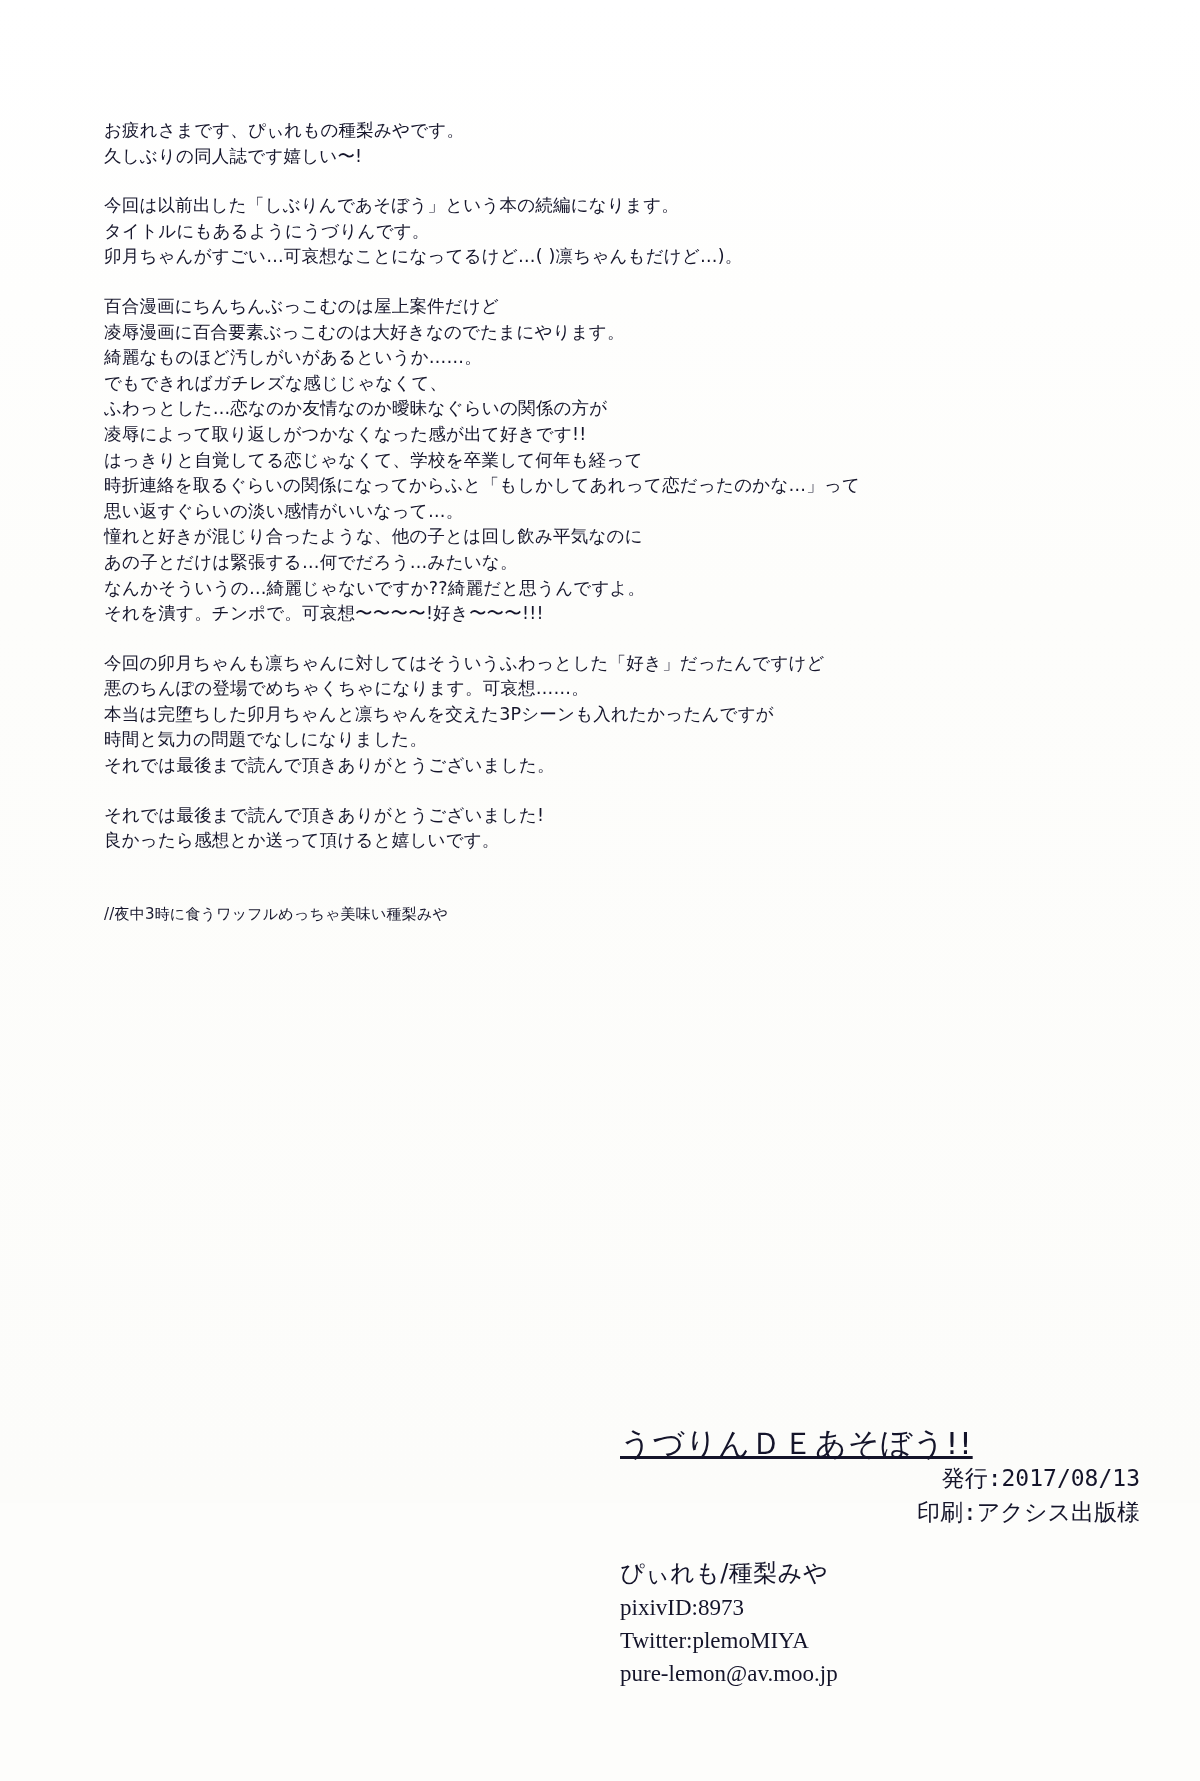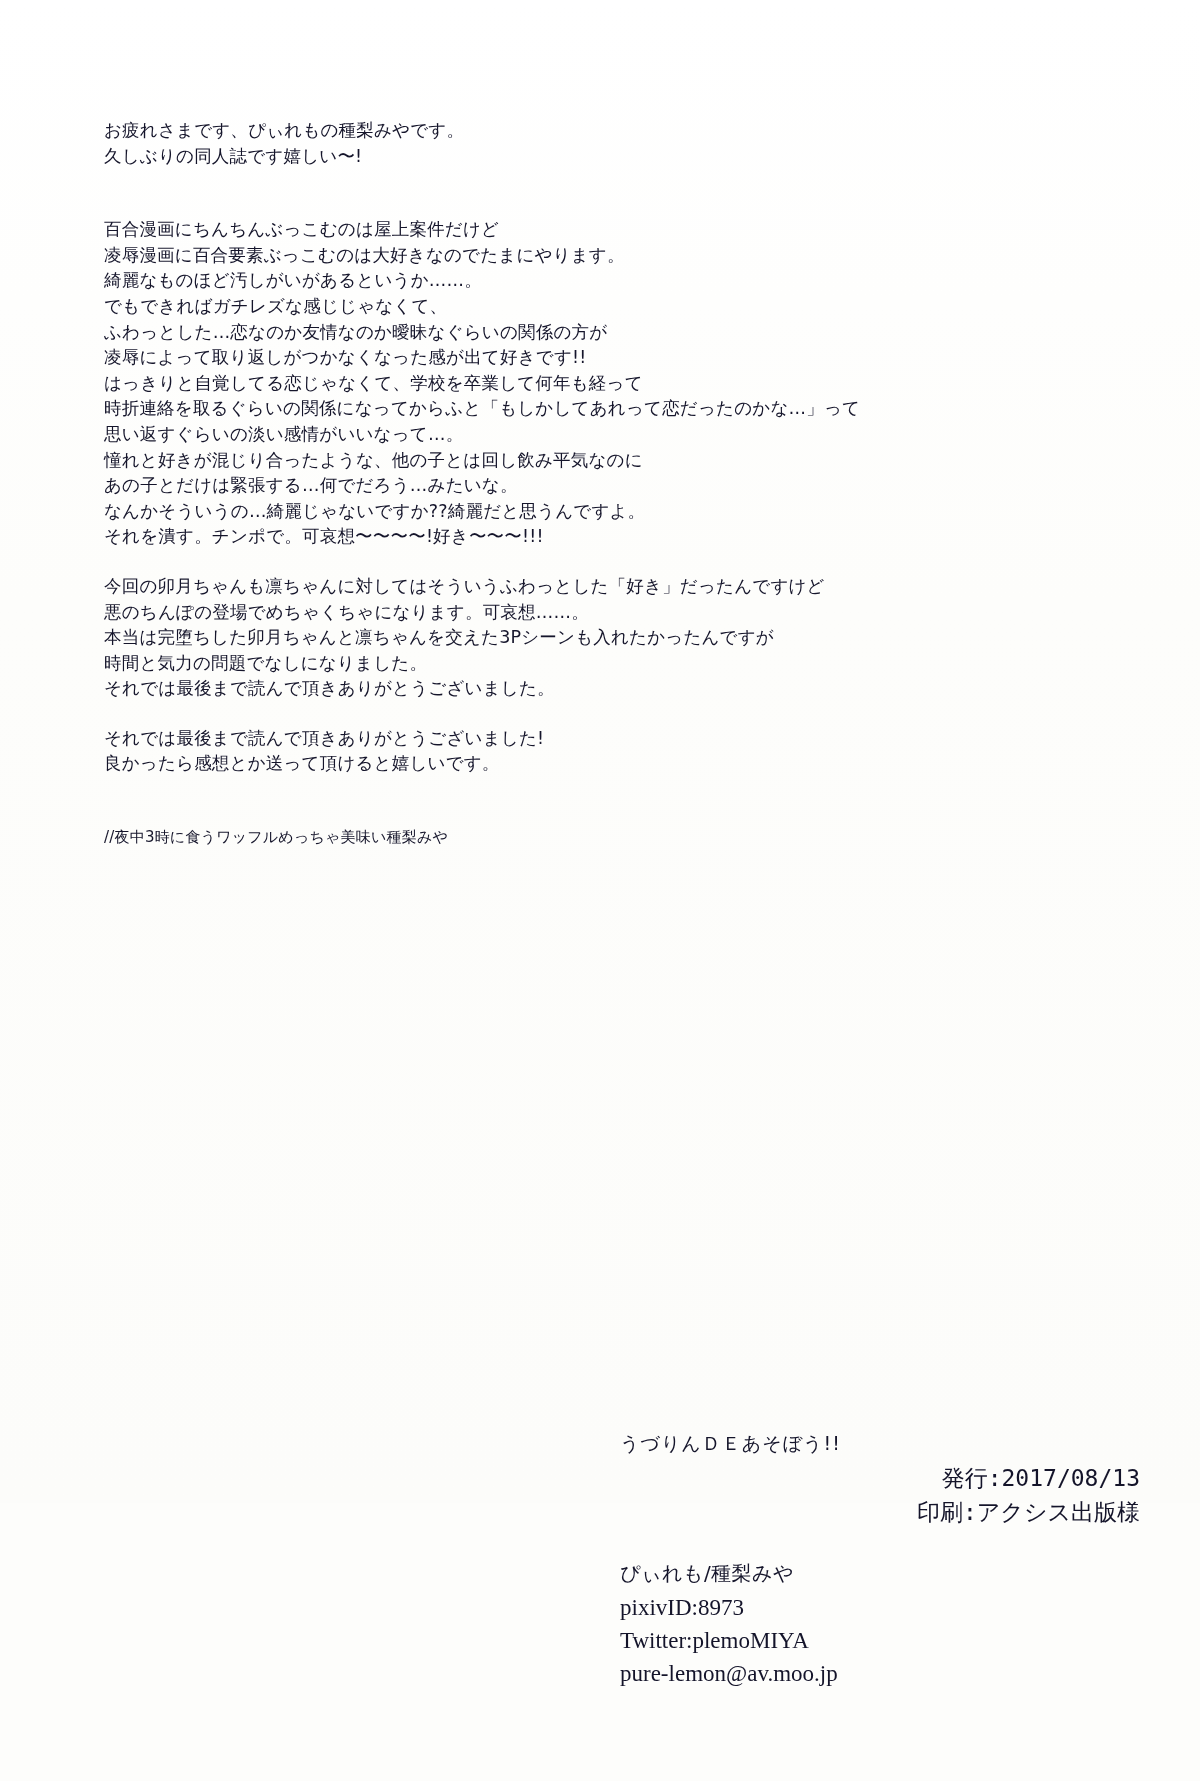--- a/index.html
+++ b/index.html
@@ -53,39 +53,40 @@
 
   .colophon {
     position: absolute;
     right: 60px;
     top: 1425px;
     width: 520px;
     text-align: left;
     font-family: "DejaVu Sans", sans-serif;
   }
   .colophon .title {
-    font-size: 19px;
+    font-size: 31px;
     line-height: 36px;
     color: #14142a;
     letter-spacing: 1px;
     white-space: pre-wrap;
+    text-decoration: underline;
   }
   .colophon .meta {
     font-family: "DejaVu Sans Mono", monospace;
     font-size: 23px;
     line-height: 34px;
     color: #14142a;
     white-space: pre-wrap;
     text-align: right;
   }
   .colophon .spacer {
     height: 26px;
   }
   .colophon .circle {
-    font-size: 20px;
+    font-size: 24px;
     line-height: 36px;
     color: #14142a;
     letter-spacing: 0.5px;
     white-space: pre-wrap;
   }
   .colophon .contact {
     font-family: Liberation Serif, serif;
     font-size: 23px;
     line-height: 33px;
     color: #14142a;
@@ -95,20 +96,23 @@
 </head>
 <body>
 
 <div class="page">
   <div class="paper-tone"></div>
 
   <div class="afterword">
     <p>お疲れさまです、ぴぃれもの種梨みやです。
 久しぶりの同人誌です嬉しい〜!</p>
     <div class="gap"></div>
+    <p>今回は以前出した「しぶりんであそぼう」という本の続編になります。
+タイトルにもあるようにうづりんです。
+卯月ちゃんがすごい…可哀想なことになってるけど…( )凛ちゃんもだけど…)。</p>
     <div class="gap"></div>
     <p>百合漫画にちんちんぶっこむのは屋上案件だけど
 凌辱漫画に百合要素ぶっこむのは大好きなのでたまにやります。
 綺麗なものほど汚しがいがあるというか……。
 でもできればガチレズな感じじゃなくて、
 ふわっとした…恋なのか友情なのか曖昧なぐらいの関係の方が
 凌辱によって取り返しがつかなくなった感が出て好きです!!
 はっきりと自覚してる恋じゃなくて、学校を卒業して何年も経って
 時折連絡を取るぐらいの関係になってからふと「もしかしてあれって恋だったのかな…」って
 思い返すぐらいの淡い感情がいいなって…。

